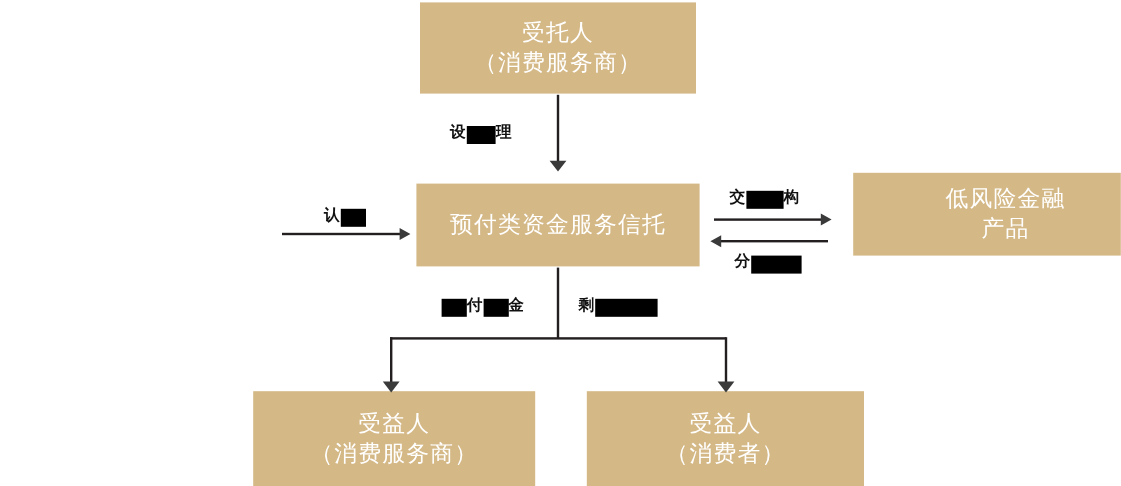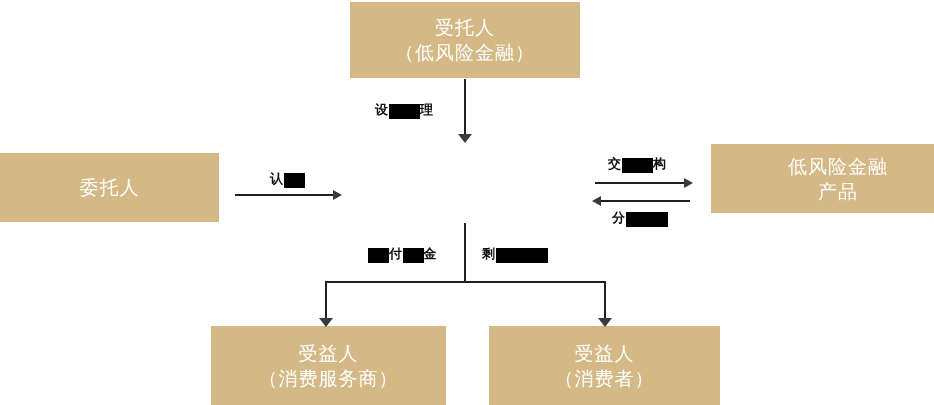--- a/index.html
+++ b/index.html
@@ -72,37 +72,37 @@
     color:transparent;
     vertical-align:-2px;
   }
 </style>
 </head>
 <body>
 
 <div id="canvas">
 
   <div class="box" id="box-trustee">受托人
-（低风险金融）</div>
+（消费服务商）</div>
 
-  <div class="box" id="box-settlor">委托人</div>
 
+  <div class="box" id="box-trust">预付类资金服务信托</div>
 
   <div class="box" id="box-product">低风险金融
 产品</div>
 
   <div class="box" id="box-beneficiary-merchant">受益人
 （消费服务商）</div>
 
   <div class="box" id="box-beneficiary-consumer">受益人
 （消费者）</div>
 
   <div class="line-v" style="left:464px; top:79px; height:57px;"></div>
   <div class="arrow arrow-down" style="left:458px; top:134px;"></div>
-  <div class="edge-label" style="left:375px; top:101px;">
+  <div class="edge-label" style="left:375px; top:101px;font-family:Liberation Mono, monospace;">
     <span>设</span><span class="redact">███</span><span>理</span>
   </div>
 
   <div class="line-h" style="left:235px; top:194px; width:100px;"></div>
   <div class="arrow arrow-right" style="left:333px; top:190px;"></div>
   <div class="edge-label" style="left:270px; top:170px;">
     <span>认</span><span class="redact">██</span>
   </div>
 
   <div class="line-h" style="left:595px; top:182px; width:92px;"></div>

